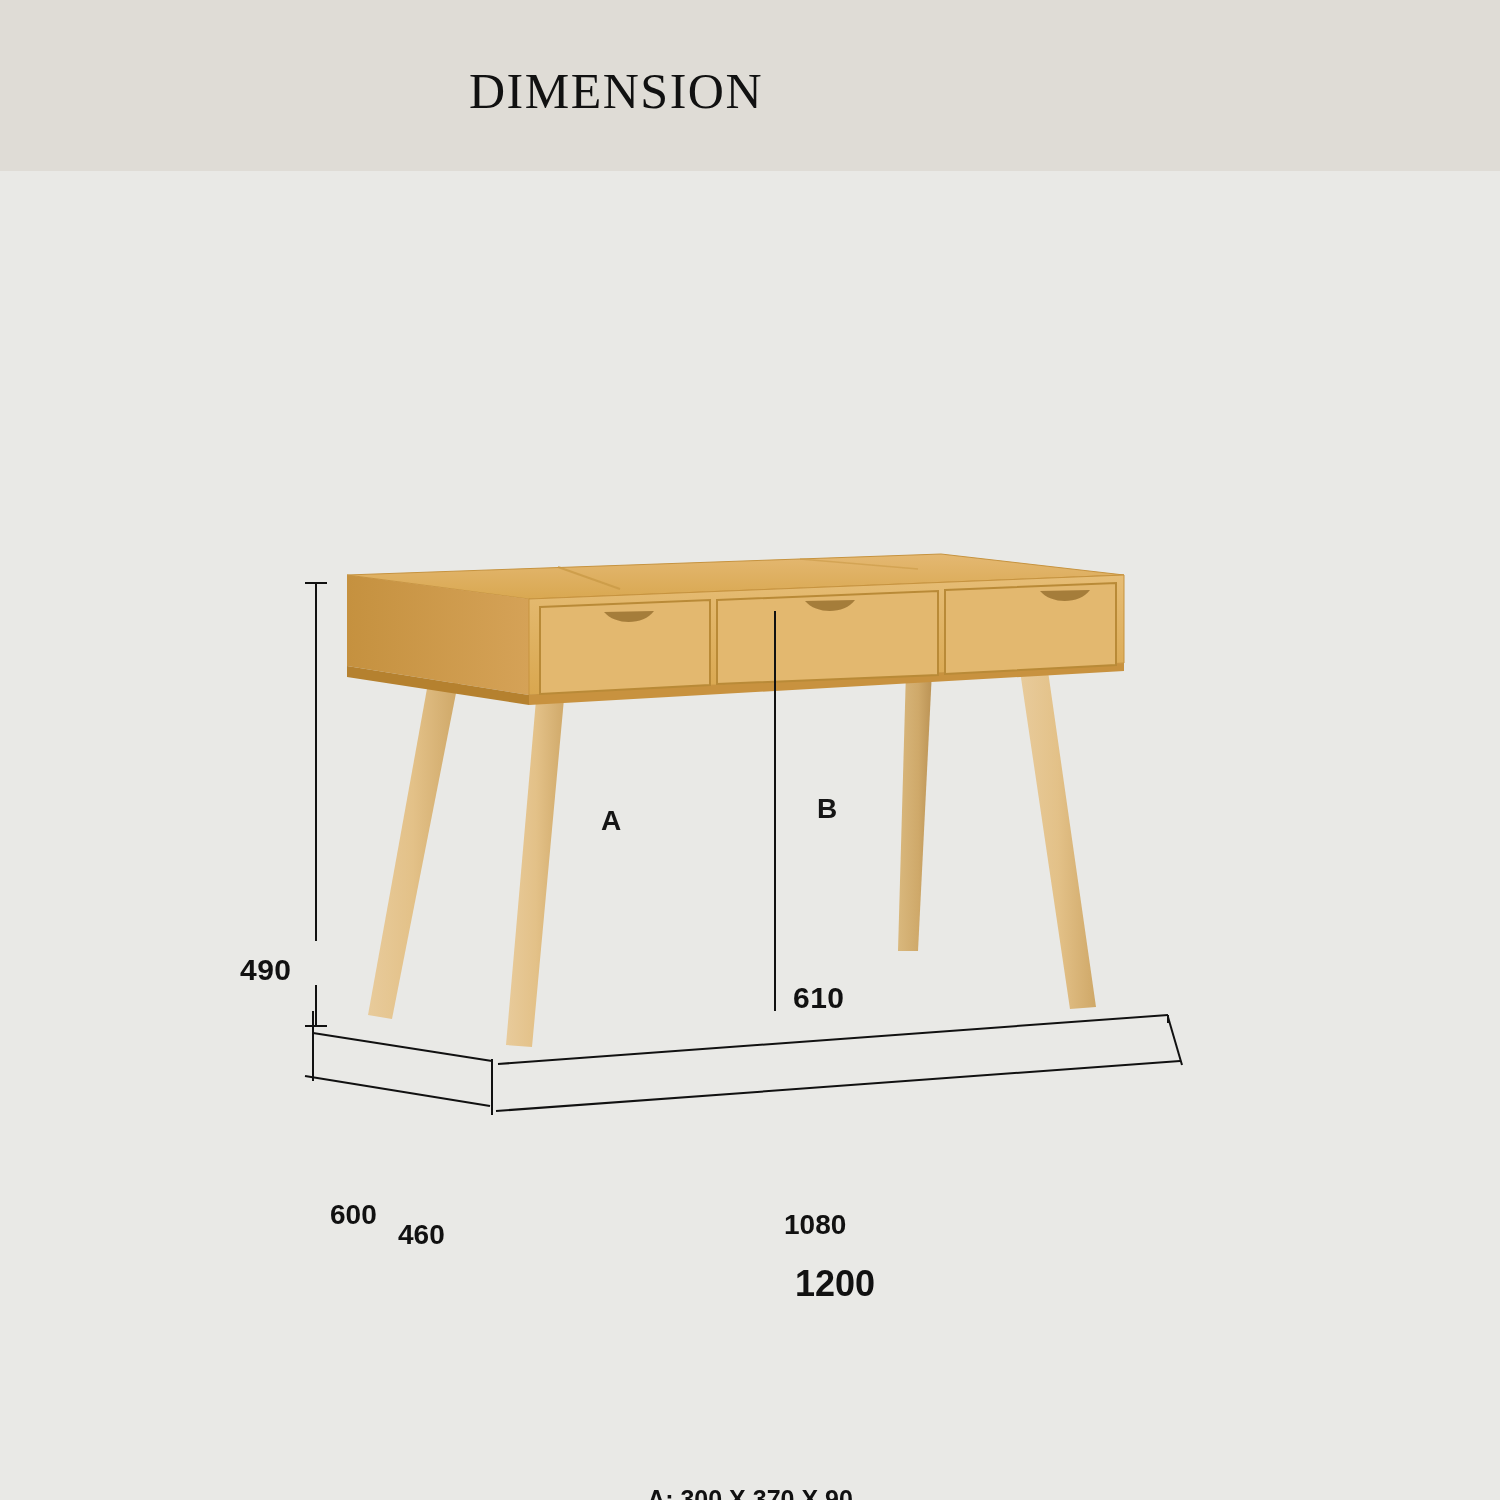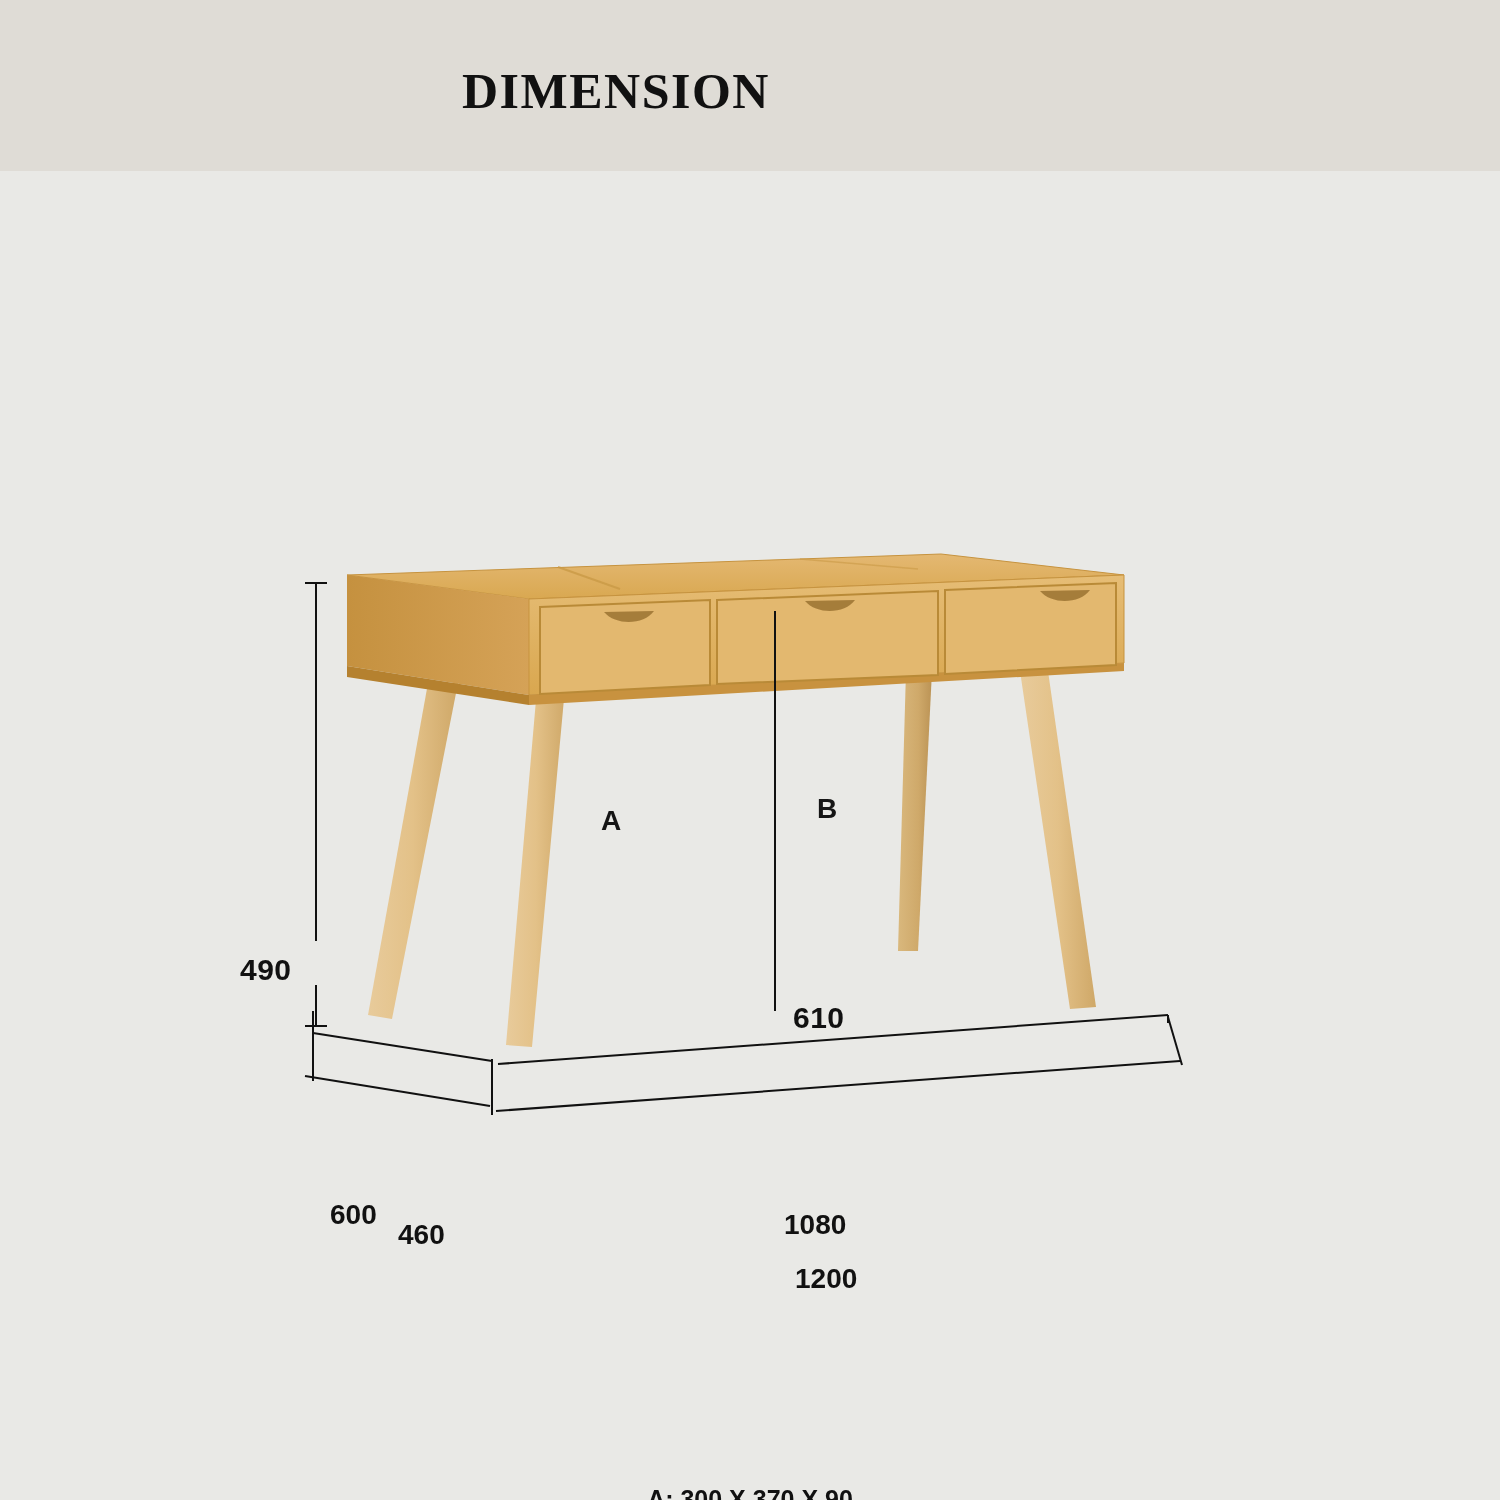--- a/index.html
+++ b/index.html
@@ -31,21 +31,21 @@
   .header-title {
     position: absolute;
     left: 0;
     top: 62px;
     width: 1232px;
     text-align: center;
     font-family: "Liberation Serif", serif;
     font-size: 50px;
     letter-spacing: 1.5px;
     color: #111111;
-    font-weight: 700;
+    font-weight: 400;
   }
   
   .diagram {
     position: absolute;
     left: 0;
     top: 171px;
     width: 1500px;
     height: 1329px;
   }
   svg.art {
@@ -57,25 +57,25 @@
   }
   
   .dim-label {
     position: absolute;
     font-family: "Liberation Sans", sans-serif;
     font-weight: bold;
     color: #111111;
     white-space: nowrap;
   }
   .lbl-760 { left: 240px; top: 782px; font-size: 30px; letter-spacing: 0.5px; }
-  .lbl-610 { left: 793px; top: 830px; font-size: 30px; letter-spacing: 0.5px; }
+  .lbl-610 { left: 793px; top: 810px; font-size: 30px; letter-spacing: 0.5px; }
   .lbl-520 { left: 398px; top: 1048px; font-size: 28px; }
   .lbl-600 { left: 330px; top: 1028px; font-size: 28px; }
   .lbl-1080 { left: 784px; top: 1038px; font-size: 28px; }
-  .lbl-1200 { left: 795px; top: 1092px; font-size: 28px; }
+  .lbl-1200 { left: 795px; top: 1092px; font-size: 36px; }
   .drawer-letter {
     position: absolute;
     font-family: "Liberation Sans", sans-serif;
     font-weight: bold;
     font-size: 28px;
     color: #151515;
   }
   .letter-a { left: 601px; top: 634px; }
   .letter-b { left: 817px; top: 622px; }
   

